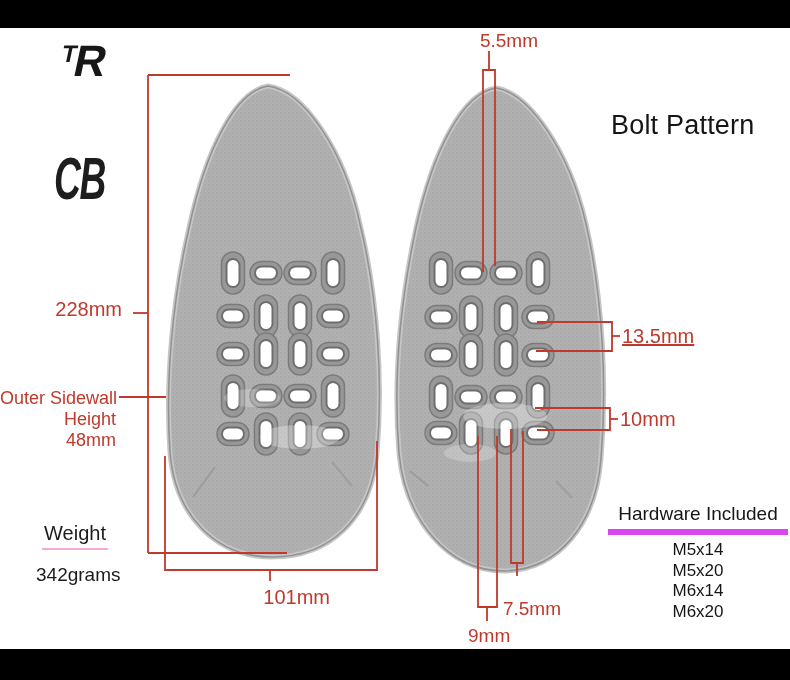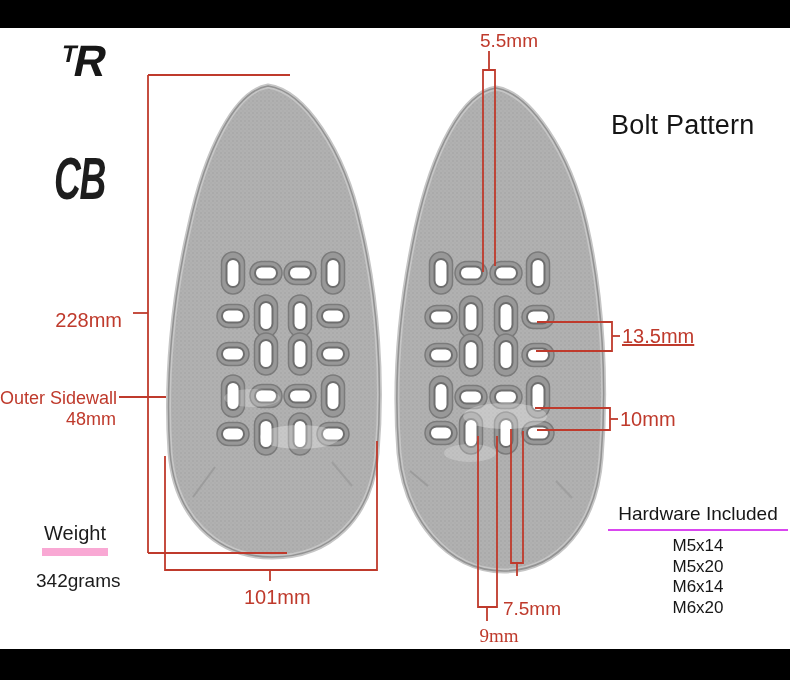--- a/index.html
+++ b/index.html
@@ -9,33 +9,33 @@
   .bar.top{top:0;height:28px;}
   .bar.bottom{top:649px;height:31px;}
   .abs{position:absolute;}
   .red{color:var(--accent,#bf3a2c);}
   .lbl{white-space:nowrap;}
   .logo{left:54px;top:36px;width:62px;height:46px;}
   .cb{left:54px;top:144px;font-size:60px;font-weight:bold;font-style:italic;
       color:#1d1d1d;transform:scaleX(0.62);transform-origin:left top;letter-spacing:-2px;}
   .bolt-title{left:598px;top:110px;font-size:27px;color:#151515;letter-spacing:0.2px;margin-left:13px;}
   .dim-55{left:470px;top:30px;width:68px;text-align:right;font-size:19px;}
-  .dim-228{left:38px;top:309px;width:84px;text-align:right;font-size:20px;}
+  .dim-228{left:38px;top:298px;width:84px;text-align:right;font-size:20px;}
   .sidewall{left:0;top:388px;width:116px;text-align:right;font-size:18px;line-height:21px;}
   .weight{left:36px;top:522px;width:78px;text-align:center;color:#1c1c1c;}
   .weight .w-label{display:inline-block;font-size:20px;padding:0 2px 3px 2px;
-      border-bottom:8px solid #f9a8d4;}
+      border-bottom:2px solid #f9a8d4;}
   .weight .w-value{font-size:19px;margin-top:14px;}
-  .dim-101{left:244px;top:586px;width:86px;text-align:left;font-size:20px;}
+  .dim-101{left:244px;top:586px;width:86px;text-align:right;font-size:20px;}
   .dim-135{left:622px;top:325px;font-size:20px;text-decoration:underline;}
   .dim-10{left:620px;top:408px;font-size:20px;}
   .dim-75{left:498px;top:581px;width:68px;text-align:center;font-size:19px;margin-top:17px;}
-  .dim-9{left:468px;top:625px;width:62px;text-align:center;font-size:19px;font-family:Liberation Serif, serif;}
+  .dim-9{left:468px;top:625px;width:62px;font-size:19px;}
   .hardware{left:608px;top:503px;width:180px;text-align:center;color:#161616;}
-  .hardware .hw-title{font-size:19px;padding-bottom:4px;border-bottom:2px solid #d946ef;}
+  .hardware .hw-title{font-size:19px;padding-bottom:4px;border-bottom:6px solid #d946ef;}
   .hardware .hw-item{font-size:17px;line-height:20.5px;}
   .hardware .hw-list{margin-top:5px;}
   svg.layer{position:absolute;left:0;top:0;pointer-events:none;}
   svg.anno line,svg.anno polyline{stroke:var(--accent,#bf3a2c);stroke-width:1.8;fill:none;}
 </style>
 </head>
 <body>
 
 <div class="stage" style="--accent: #bf3a2c;">
 
@@ -200,20 +200,21 @@
       <line x1="487" y1="607" x2="487" y2="621"></line>
     </g>
   </svg>
 
   <div class="abs lbl red dim-55">5.5mm</div>
   <div class="abs lbl bolt-title">Bolt Pattern</div>
   <div class="abs lbl red dim-228">228mm</div>
 
   <div class="abs red sidewall">
     <div class="lbl">Outer Sidewall</div>
+    <div class="lbl">Height</div>
     <div class="lbl">48mm</div>
   </div>
 
   <div class="abs weight">
     <span class="w-label lbl">Weight</span>
     <div class="w-value lbl">342grams</div>
   </div>
 
   <div class="abs lbl red dim-101">101mm</div>
   <div class="abs lbl red dim-135">13.5mm</div>

